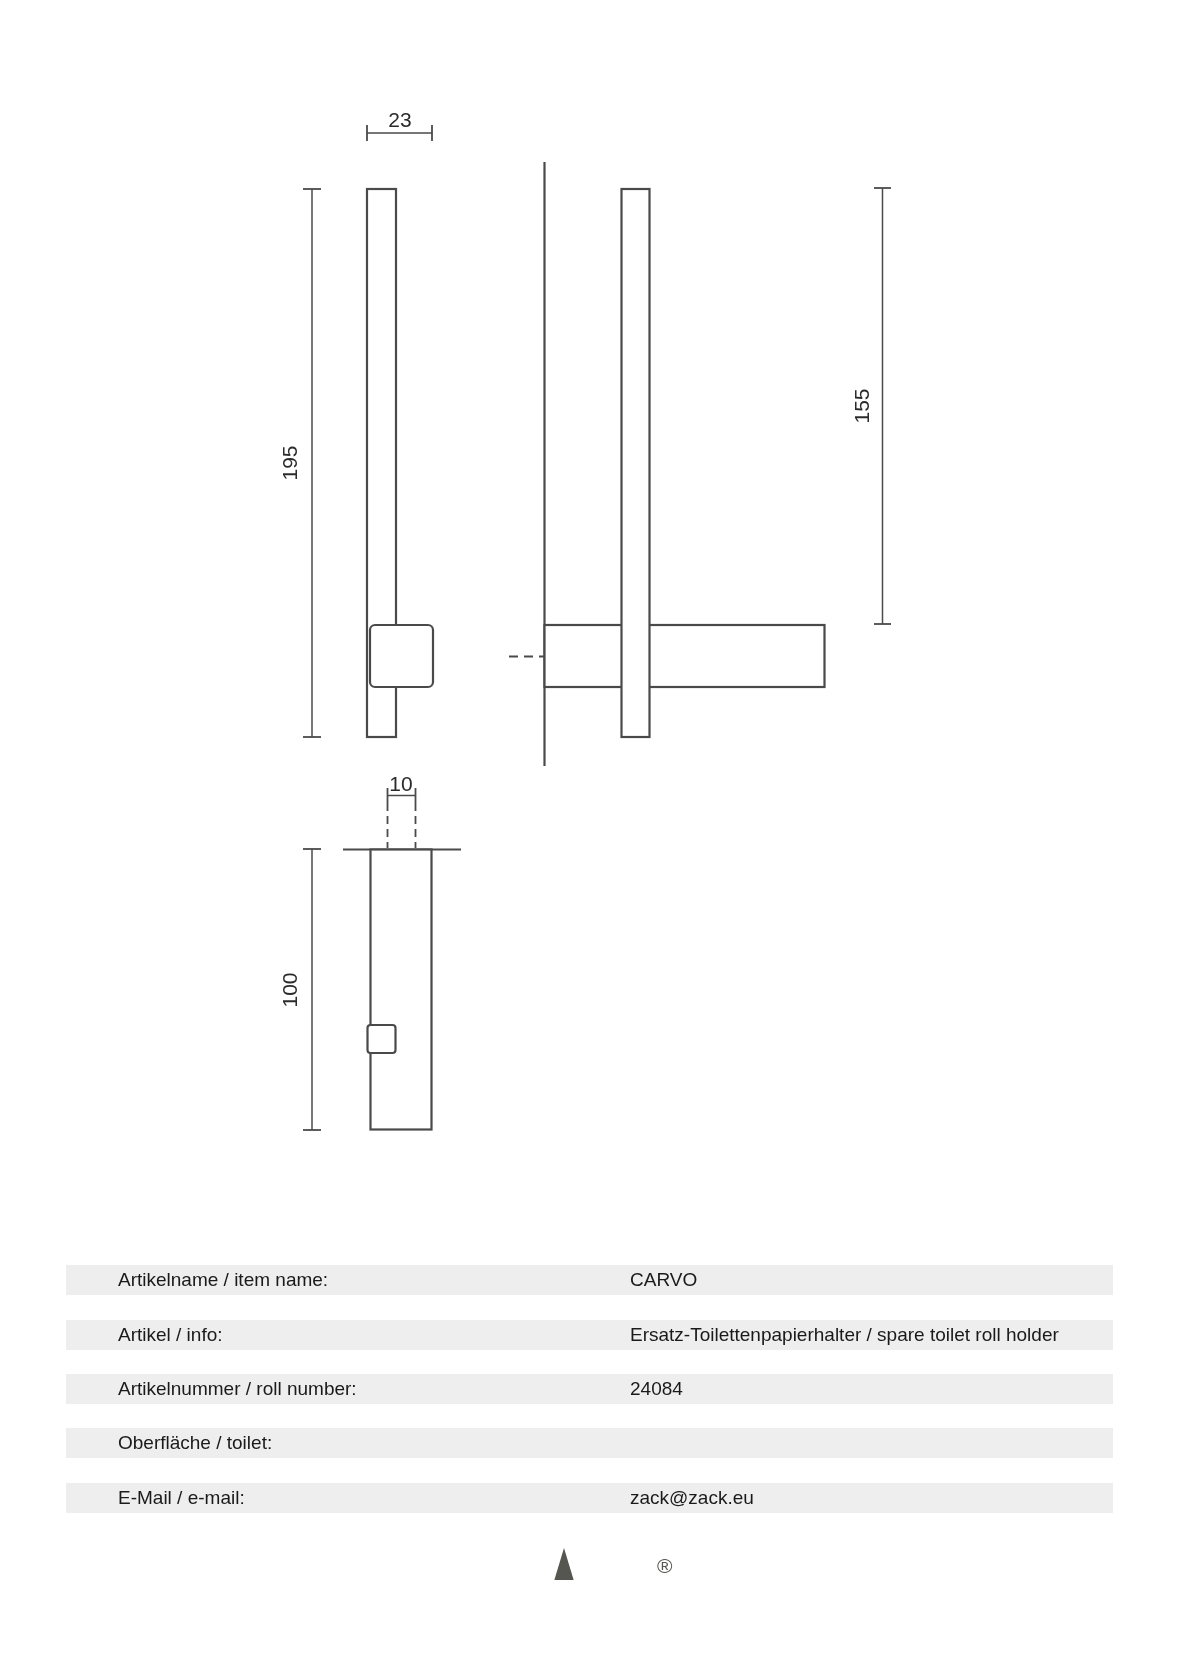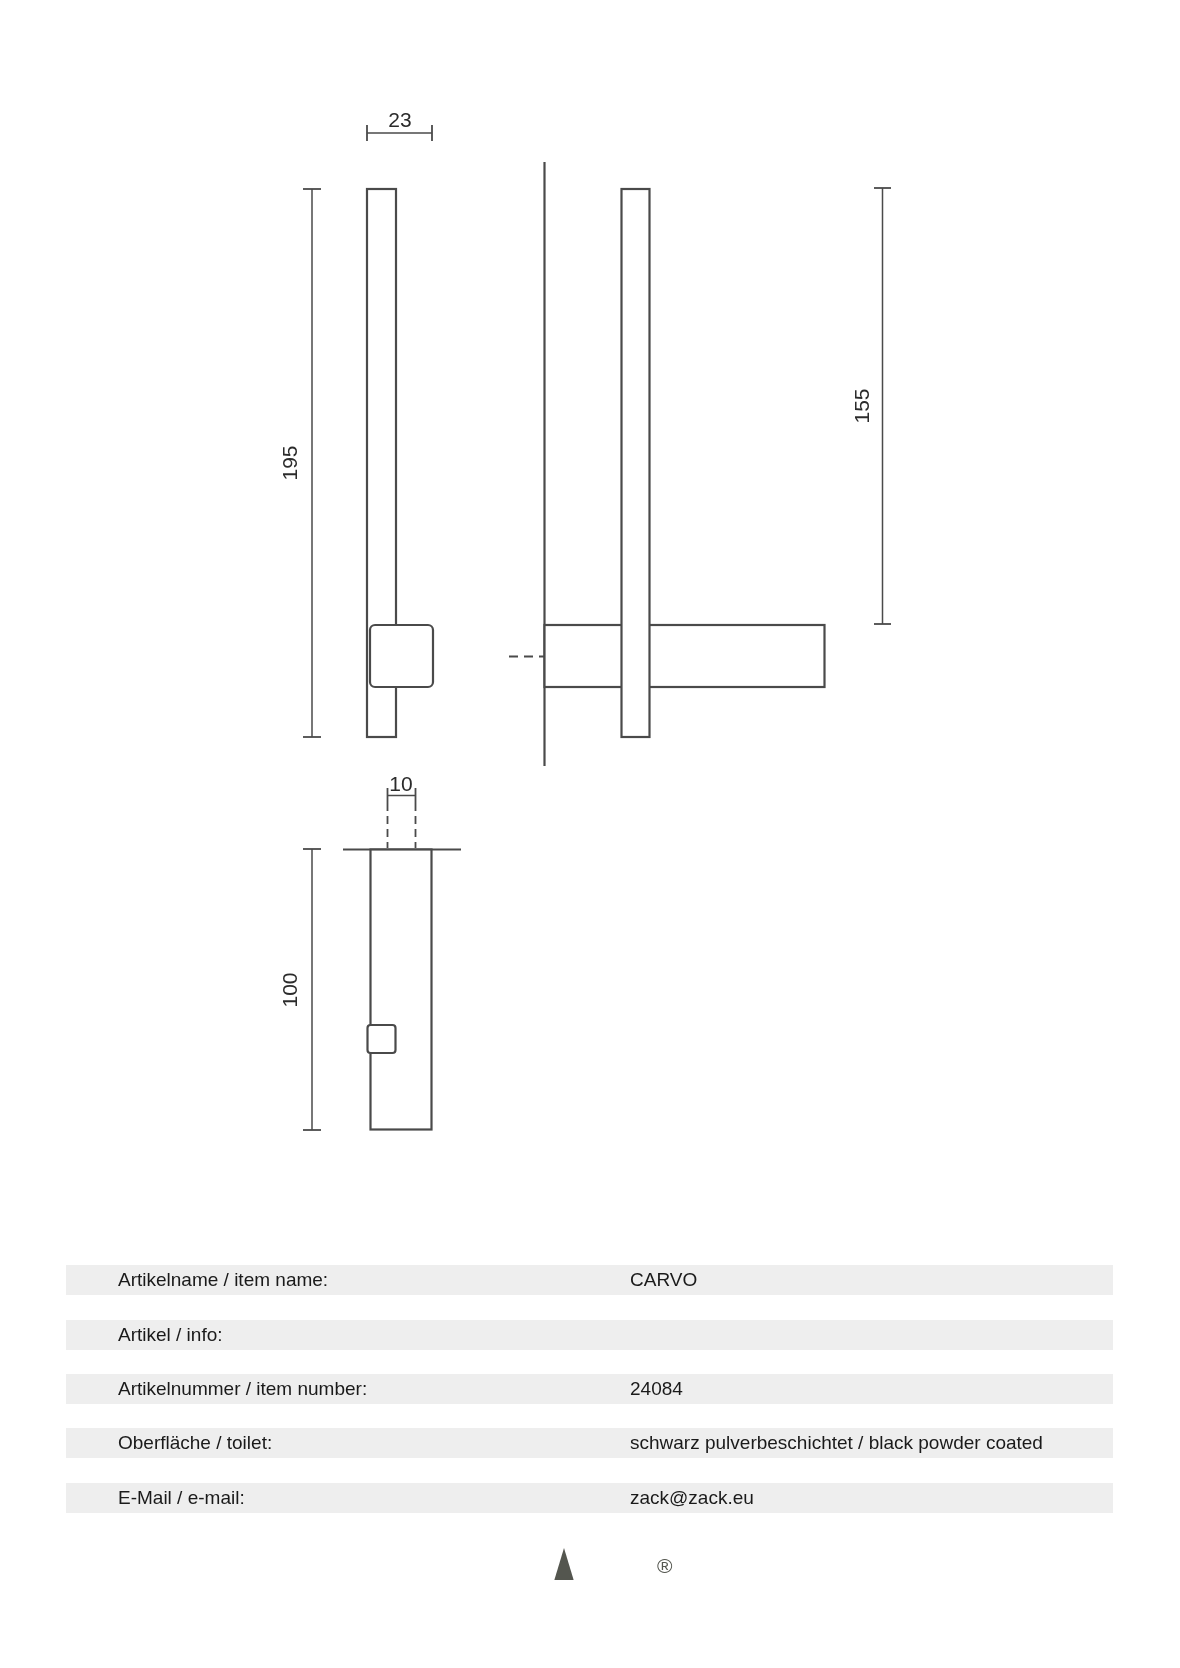--- a/index.html
+++ b/index.html
@@ -94,30 +94,30 @@
 
   <div class="spec-table">
 
     <div class="spec-row" style="top:1265px">
       <span class="spec-label">Artikelname / item name:</span>
       <span class="spec-value">CARVO</span>
     </div>
 
     <div class="spec-row" style="top:1320px">
       <span class="spec-label">Artikel / info:</span>
+      <span class="spec-value">Ersatz-Toilettenpapierhalter / spare toilet roll holder</span>
     </div>
 
     <div class="spec-row" style="top:1374px">
-      <span class="spec-label">Artikelnummer / item number:</span>
+      <span class="spec-label">Artikelnummer / roll number:</span>
       <span class="spec-value">24084</span>
     </div>
 
     <div class="spec-row" style="top:1428px">
       <span class="spec-label">Oberfläche / toilet:</span>
-      <span class="spec-value">schwarz pulverbeschichtet / black powder coated</span>
     </div>
 
     <div class="spec-row" style="top:1483px">
       <span class="spec-label">E-Mail / e-mail:</span>
       <span class="spec-value">zack@zack.eu</span>
     </div>
   </div>
 
   <svg class="logo-svg" width="170" height="70" viewBox="0 0 170 70" style="left:516px;top:1547px;">
     <text x="0" y="64" font-size="50" font-weight="300">Z</text>

